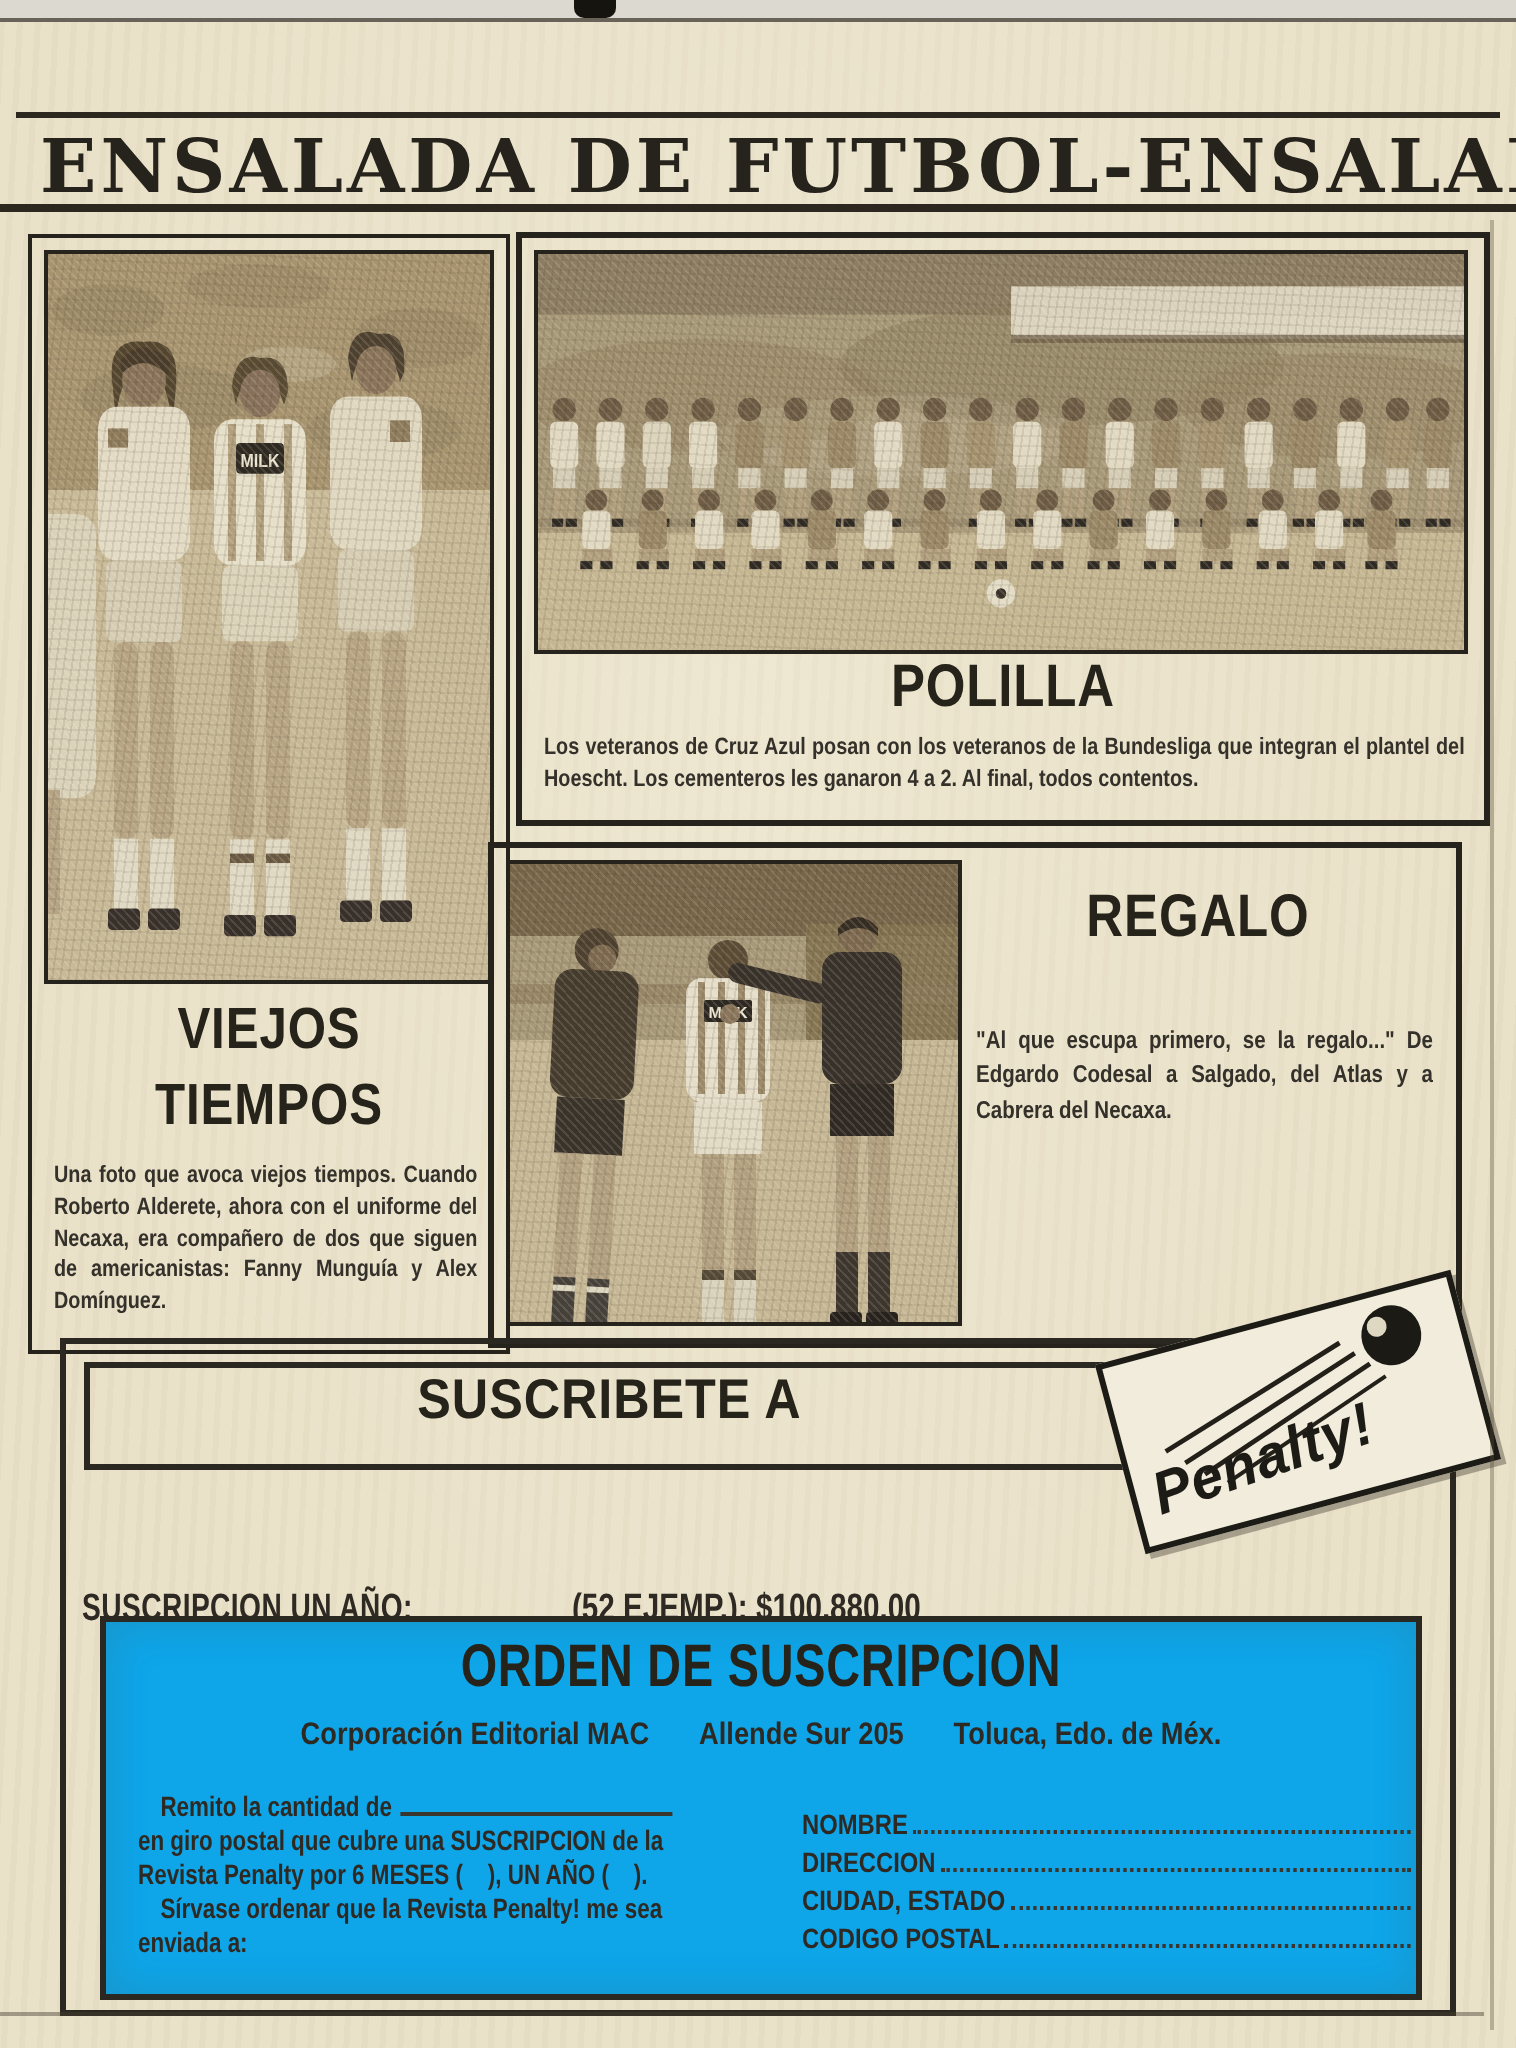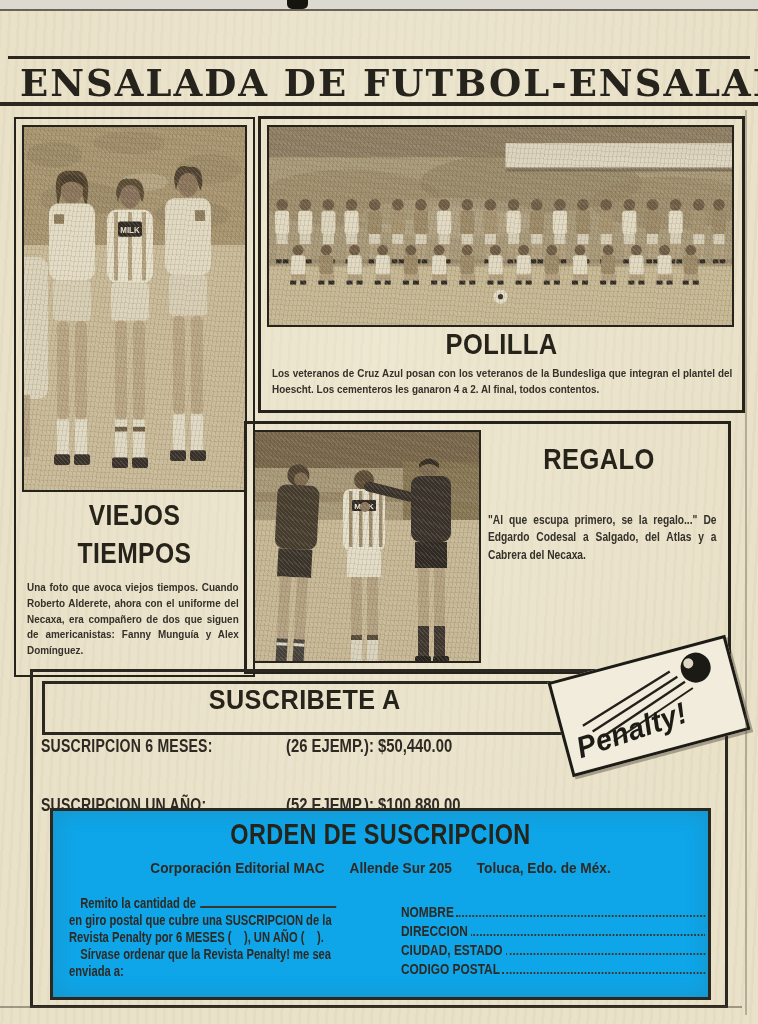--- a/index.html
+++ b/index.html
@@ -335,24 +335,20 @@
         <line x1="36" y1="64" x2="130" y2="32" stroke="#23201a" stroke-width="2.4"></line>
         <line x1="46" y1="71" x2="136" y2="40" stroke="#23201a" stroke-width="2"></line>
         <g>
           <circle cx="144" cy="21" r="15" fill="#1c1a15"></circle>
           <circle cx="138" cy="15" r="5" fill="#ded7c2"></circle>
         </g>
       </svg>
       <span class="penalty-text">Penalty!</span>
     </div>
 
-    <div class="plan-row r1">
-      <span class="plan-label">SUSCRIPCION 6 MESES:</span>
-      <span class="plan-value">(26 EJEMP.): $50,440.00</span>
-    </div>
     <div class="plan-row r2">
       <span class="plan-label">SUSCRIPCION UN AÑO:</span>
       <span class="plan-value">(52 EJEMP.): $100,880.00</span>
     </div>
 
     <div id="orden">
       <div class="orden-head">ORDEN DE SUSCRIPCION</div>
       <div class="orden-addr">
         <span>Corporación Editorial MAC</span>
         <span>Allende Sur 205</span>

